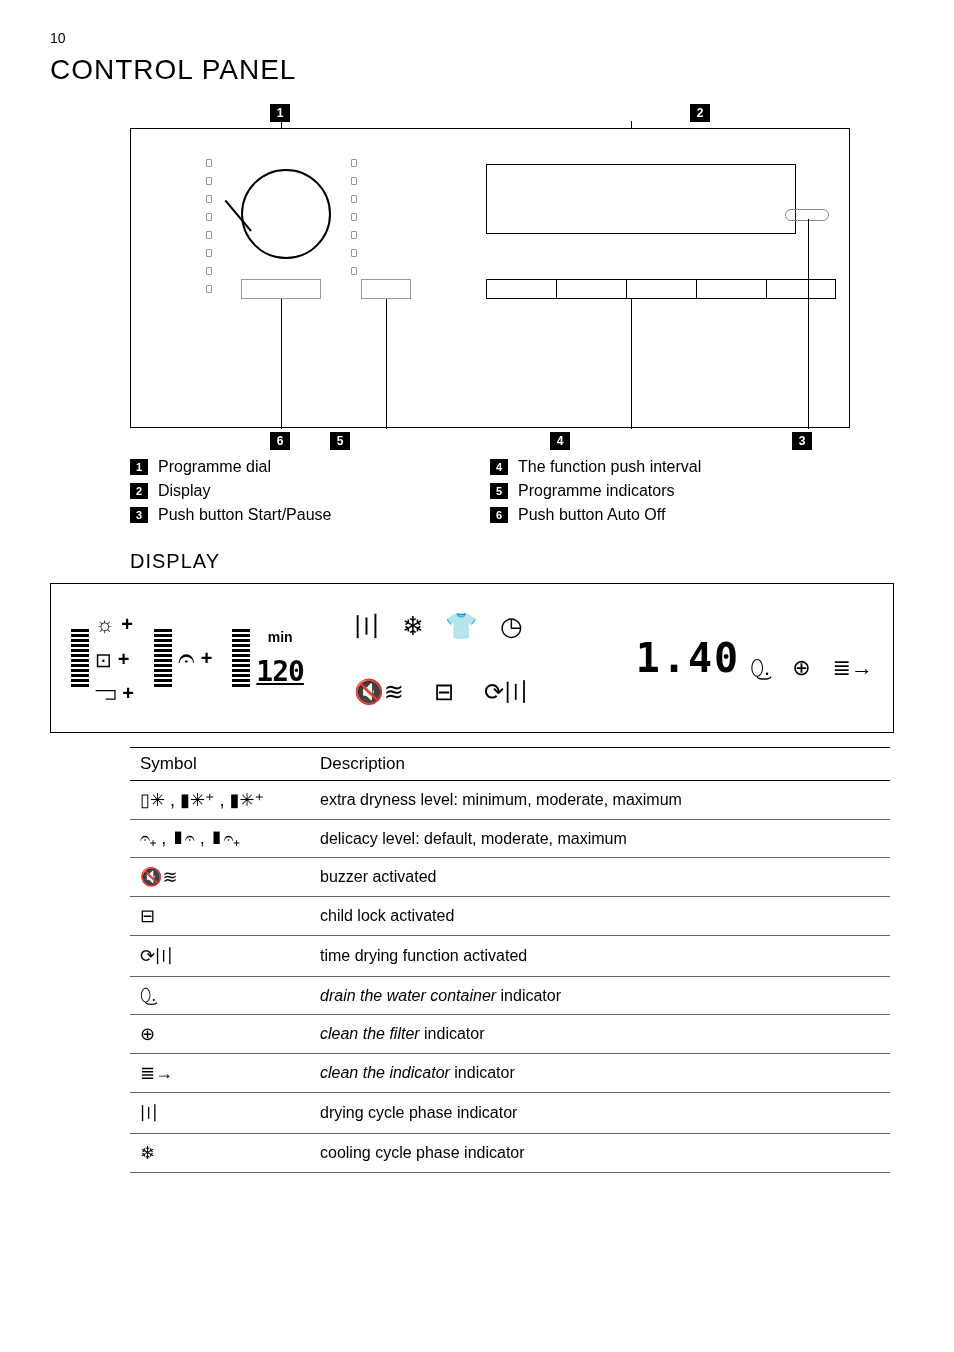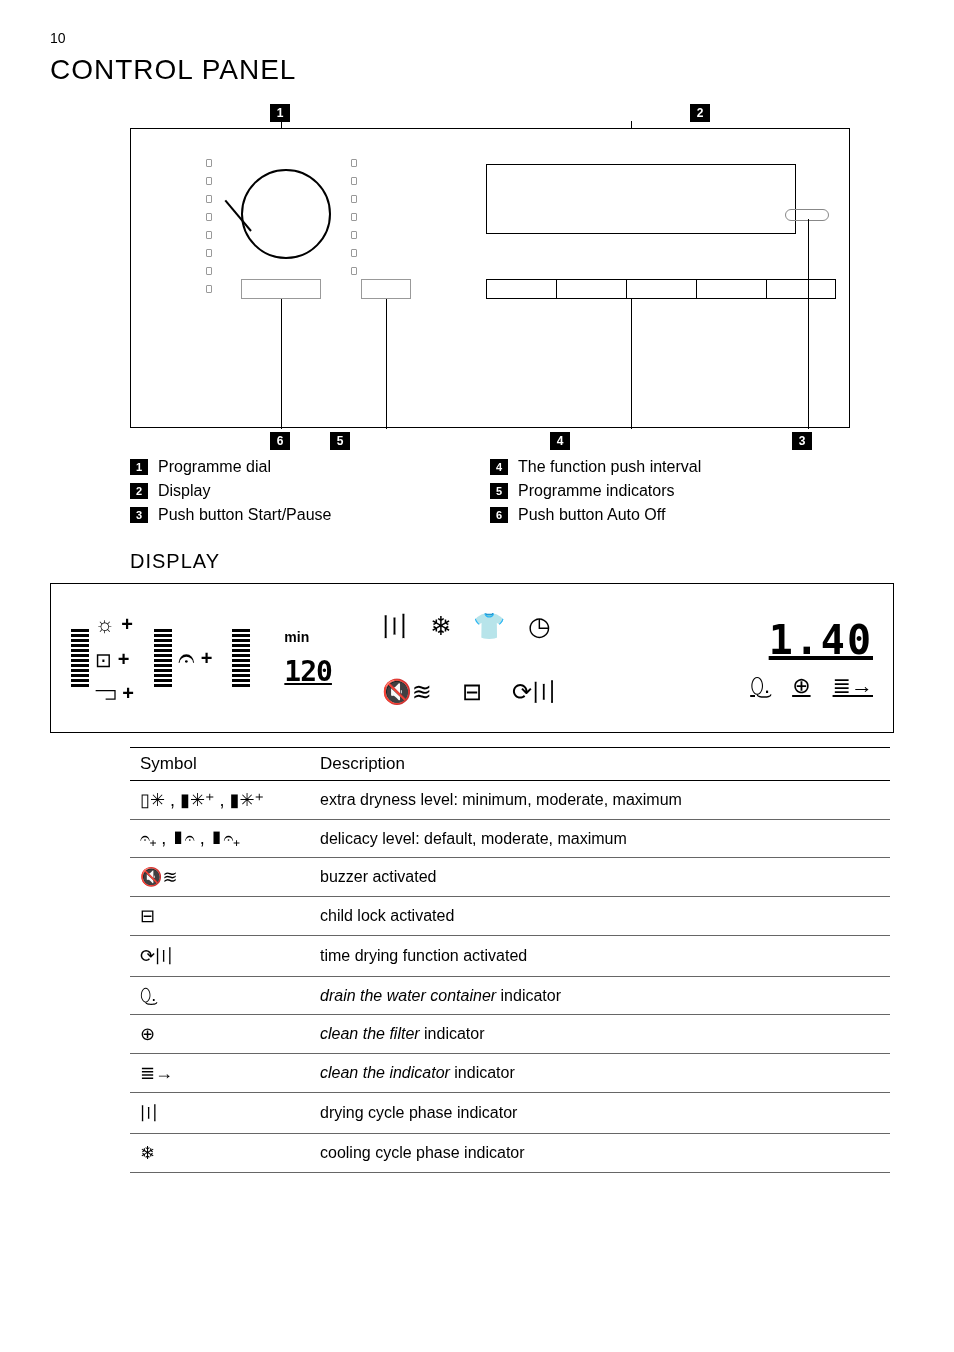--- a/index.html
+++ b/index.html
@@ -58,21 +58,21 @@
   .barset .b { width:16px; height:3px; background:#000; }
   .barset.tall .b { width:18px; }
   .disp-group { display:flex; align-items:center; gap:6px; }
   .disp-col { display:flex; flex-direction:column; gap:10px; align-items:flex-start;}
   .sun-icon { font-size:22px; }
   .plus { font-size:20px; font-weight:bold; }
   .seg { font-family: monospace; font-weight:bold; font-size:28px; letter-spacing:-1px;text-decoration:underline;}
   .seg-lg { font-family: monospace; font-weight:bold; font-size:40px; letter-spacing:2px;}
   .min-label { font-weight:bold; font-size:14px; }
   .icon-row { display:flex; gap:22px; font-size:26px; align-items:center;}
-  .right-block { margin-left:auto; display:flex; flex-direction:column; gap:10px; align-items:flex-end;text-decoration:underline;}
+  .right-block { margin-left:auto; display:flex; flex-direction:row; gap:10px; align-items:flex-end;}
   .mid-icons { display:flex; gap:30px; font-size:24px; align-items:center; margin-top:26px;}
 
   table.sym-table {
     margin-top:14px; margin-left:80px; width:760px;
     border-collapse: collapse; font-size:16px;
   }
   table.sym-table th {
     font-weight:400; font-size:17px; padding:6px 10px;
     border-top:1px solid #000; border-bottom:1px solid #000;
     text-align:left;
@@ -248,21 +248,21 @@
         <div class="b"></div>
         <div class="b"></div>
         <div class="b"></div>
         <div class="b"></div>
         <div class="b"></div>
         <div class="b"></div>
         <div class="b"></div>
         <div class="b"></div>
         <div class="b"></div>
     </div>
-    <div class="disp-col" style="align-items:flex-start;margin-left:28px;">
+    <div class="disp-col" style="align-items:center;">
       <span class="min-label">min</span>
       <span class="seg">120</span>
     </div>
   </div>
 
   <div style="display:flex; flex-direction:column; gap:6px; margin-left:30px;">
     <div class="icon-row">
       <span>〣</span>
       <span>❄︎</span>
       <span>👕</span>

